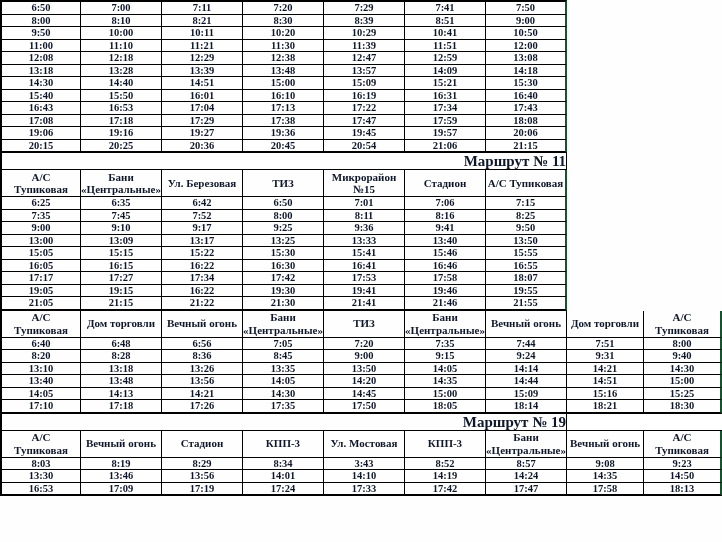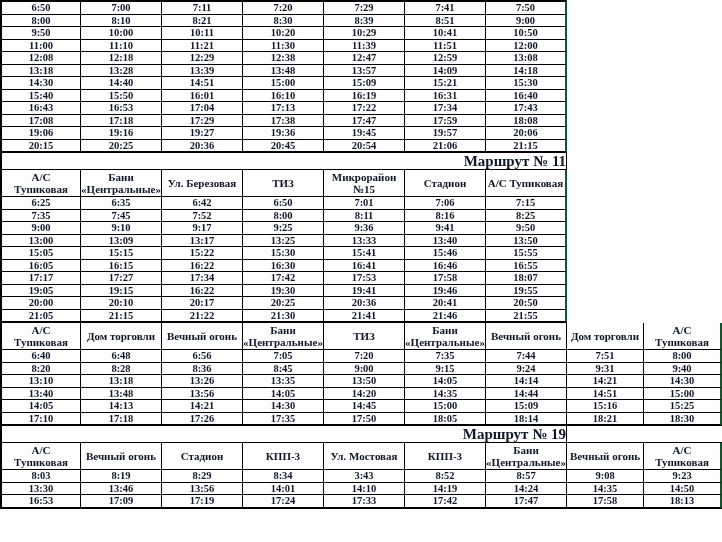--- a/index.html
+++ b/index.html
@@ -249,29 +249,20 @@
         </tr>
         <tr class="t-row">
           <td class="cf">19:05</td>
           <td>19:15</td>
           <td>16:22</td>
           <td>19:30</td>
           <td>19:41</td>
           <td>19:46</td>
           <td class="cl">19:55</td>
         </tr>
-        <tr class="t-row">
-          <td class="cf">20:00</td>
-          <td>20:10</td>
-          <td>20:17</td>
-          <td>20:25</td>
-          <td>20:36</td>
-          <td>20:41</td>
-          <td class="cl">20:50</td>
-        </tr>
         <tr class="t-row rl">
           <td class="cf">21:05</td>
           <td>21:15</td>
           <td>21:22</td>
           <td>21:30</td>
           <td>21:41</td>
           <td>21:46</td>
           <td class="cl">21:55</td>
         </tr>
       </tbody>

